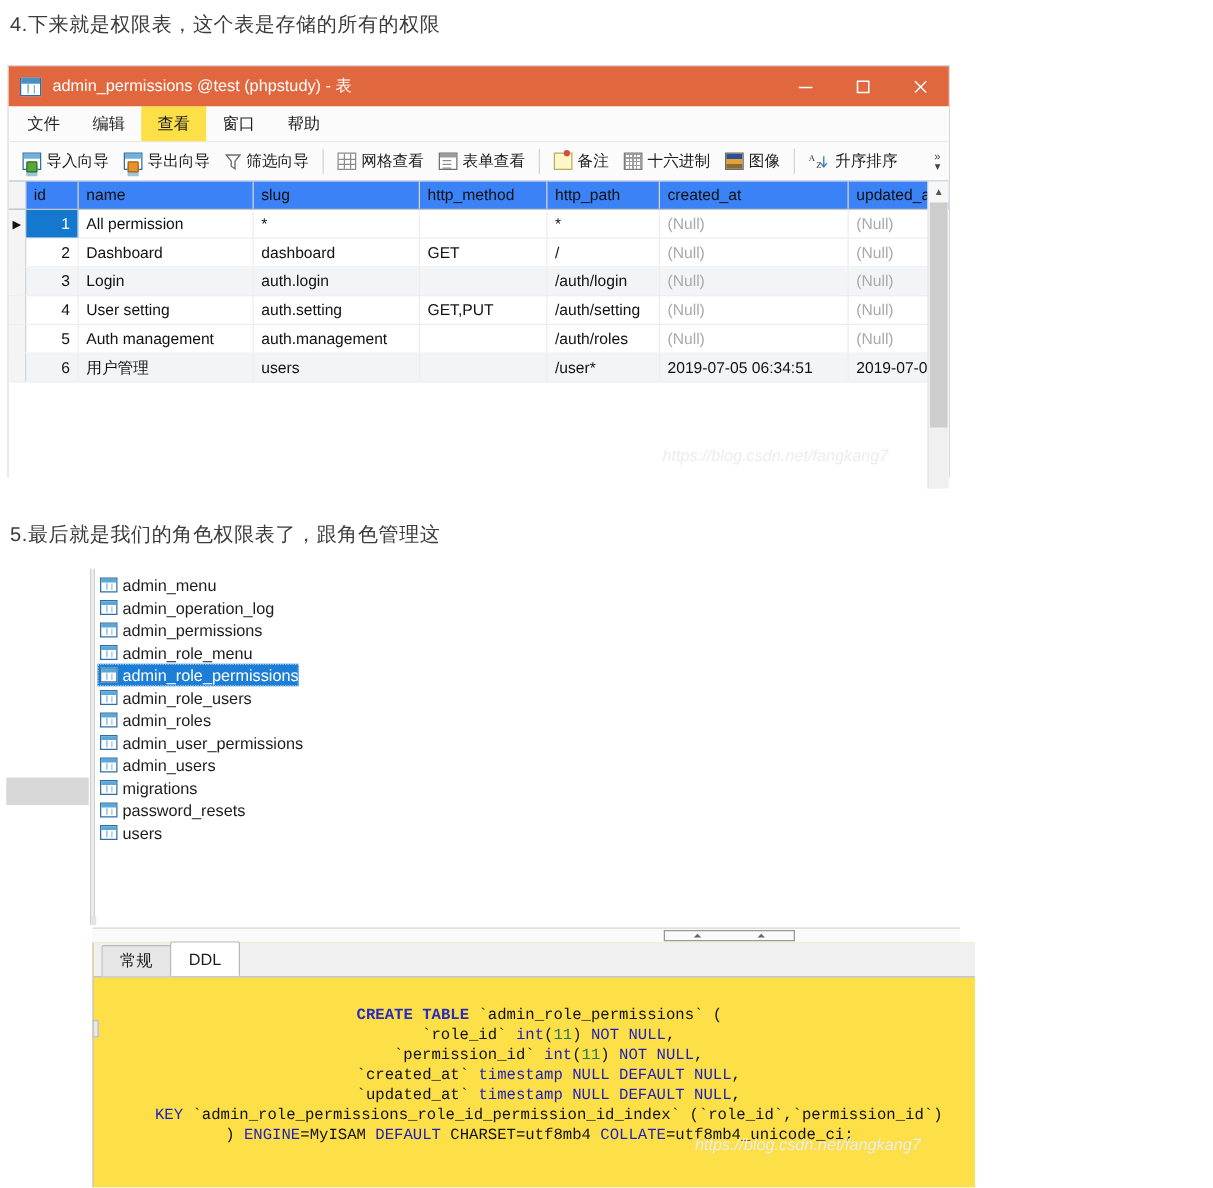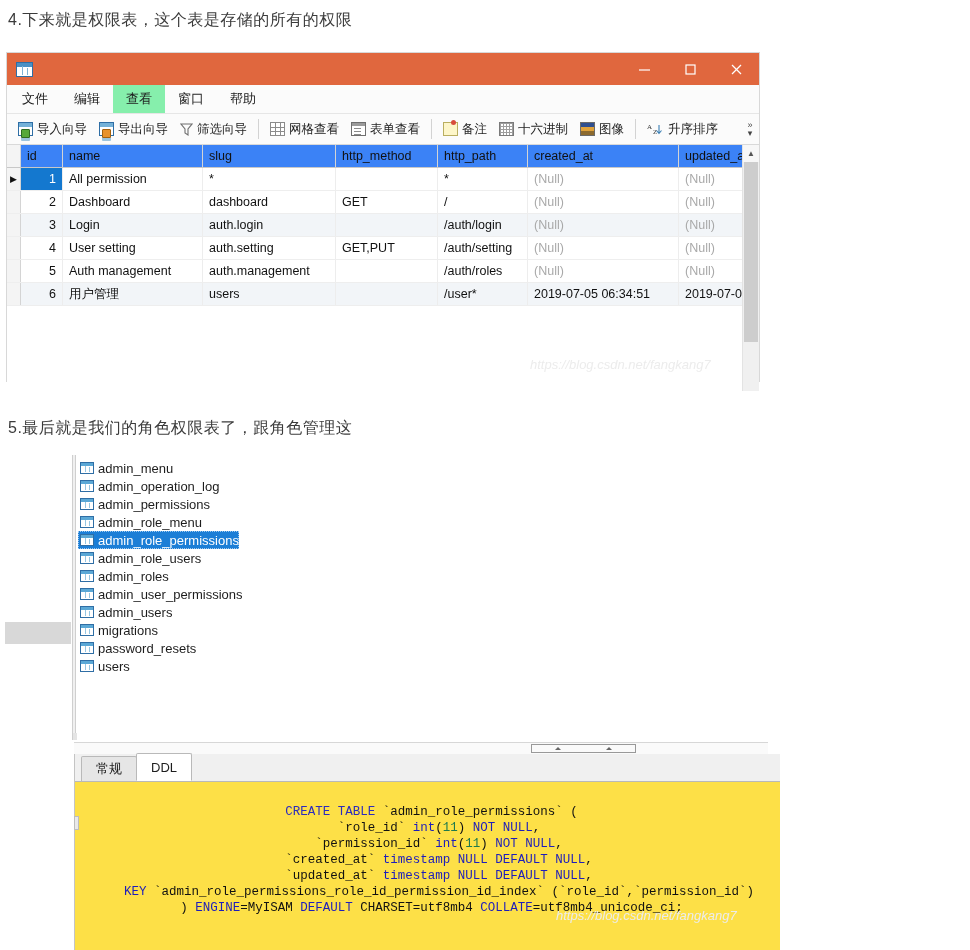--- a/index.html
+++ b/index.html
@@ -50,21 +50,21 @@
   .win-btn svg{display:block;}
 
   .menubar{
     height:28px;background:#fbfbfb;border-bottom:1px solid #e6e6e6;
     display:flex;align-items:stretch;padding-left:2px;
   }
   .menu-item{
     display:flex;align-items:center;padding:12px 13px;font-size:13px;color:#1d1d1d;
     white-space:nowrap;
   }
-  .menu-item.active{background:#86efac;}
+  .menu-item.active{background:#fde047;}
 
   .toolbar{
     height:30px;background:#fbfbfb;border-bottom:1px solid #d9d9d9;
     display:flex;align-items:center;padding-left:5px;position:relative;
   }
   .tb-item{
     display:flex;align-items:center;gap:4px;padding:0 6px;height:24px;
     font-size:12.5px;color:#1d1d1d;white-space:nowrap;
   }
   .tb-sep{width:1px;height:20px;background:#d3d3d3;margin:0 5px;}
@@ -200,37 +200,38 @@
     height:25px;padding:0 14px;display:flex;align-items:center;font-size:13px;color:#1d1d1d;
     background:#e6e6e6;border:1px solid #b9b9b9;border-bottom:none;margin-right:-1px;
     border-radius:2px 2px 0 0;box-sizing:border-box;
   }
   .tab.active{background:#ffffff;height:28px;border-bottom:1px solid #ffffff;}
   .ddlcode{
     font-family:"Liberation Mono","DejaVu Sans Mono",monospace;
     font-size:12.5px;line-height:16px;white-space:pre;padding:6px 0 0 8px;color:#111;
     overflow:hidden;
   }
-  .kw{color:#2b2bbd;font-weight:normal;}
+  .kw{color:#2b2bbd;font-weight:bold;}
   .kw2{color:#1d1dbb;}
   .num{color:#1f7a4d;}
   .ddl-left-grip{
     position:absolute;left:-1px;top:62px;width:5px;height:14px;background:#e9e9e9;border:1px solid #bdbdbd;
     box-sizing:border-box;
   }
 </style>
 </head>
 <body>
 
 <div class="caption" id="caption-4">4.下来就是权限表，这个表是存储的所有的权限</div>
 
 <div class="window">
 
   <div class="titlebar">
     <div class="title-icon"></div>
+    <div class="title-text">admin_permissions @test (phpstudy) - 表</div>
     <div class="win-btns">
       <div class="win-btn">
         <svg width="13" height="13" viewBox="0 0 13 13">
             <line x1="1" y1="7" x2="12" y2="7" stroke="#fff" stroke-width="1.2"></line>
           </svg>
       </div>
       <div class="win-btn">
         <svg width="13" height="13" viewBox="0 0 13 13">
             <rect x="2" y="2" width="9" height="9" fill="none" stroke="#fff" stroke-width="1.2"></rect>
           </svg>

